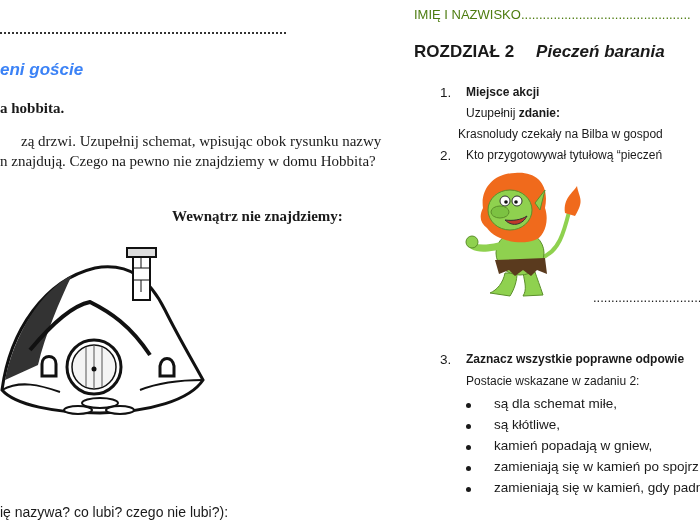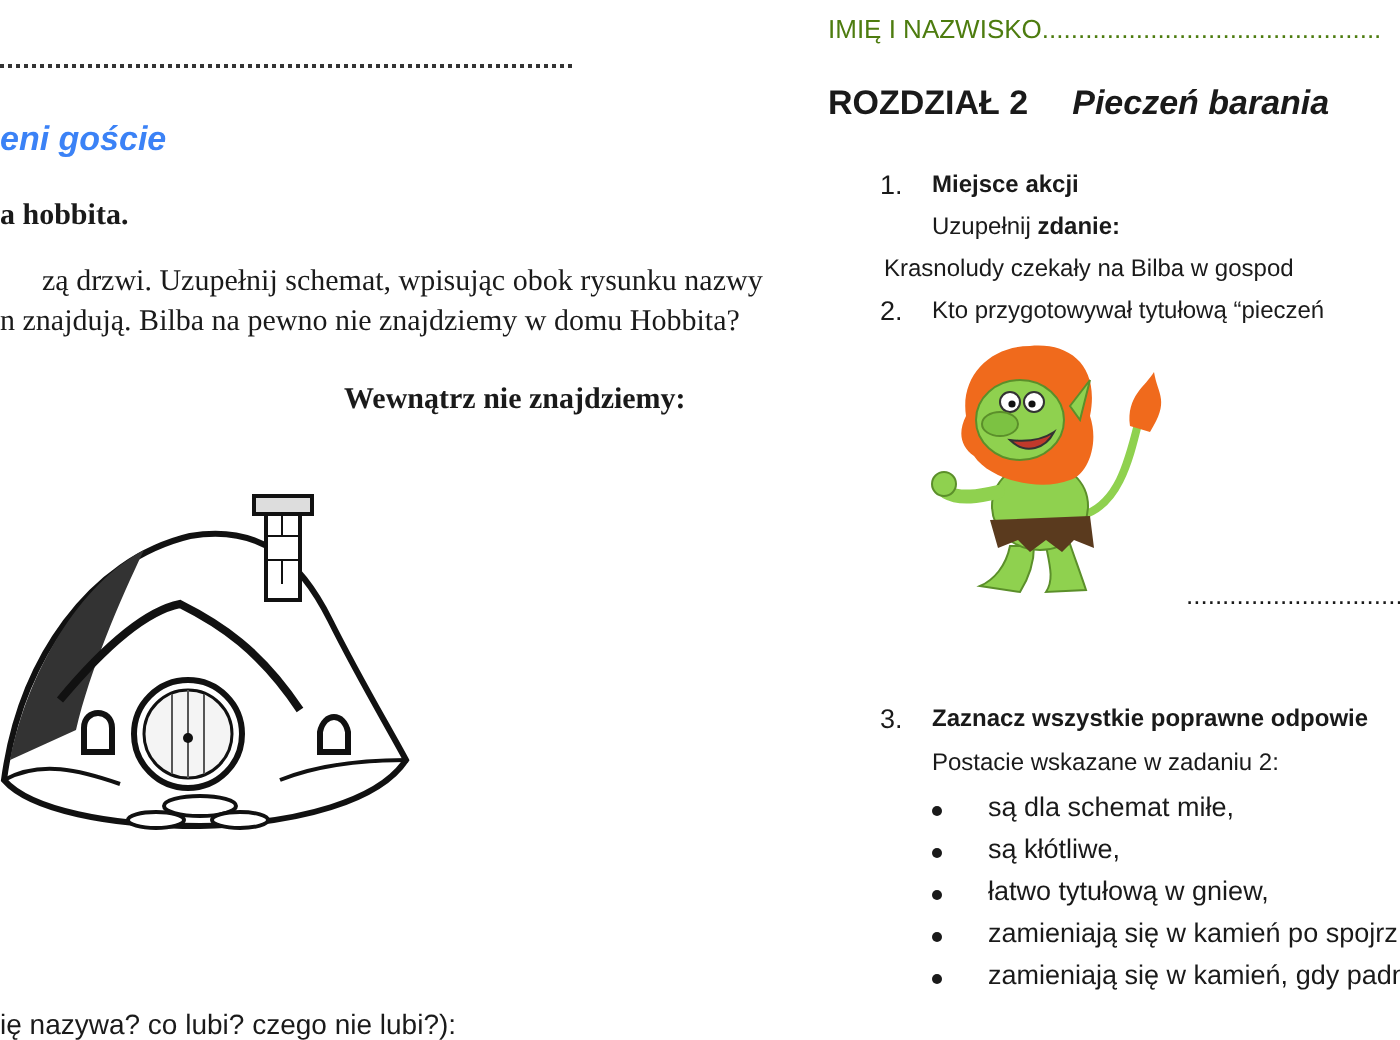--- a/index.html
+++ b/index.html
@@ -28,22 +28,22 @@
     .bullet .txt { position: absolute; left: 28px; top: 0; white-space: nowrap; }
   </style>
 </head>
 <body>
 
 <div>
   <div class="abs dots" style="left:0; top:32px; width:286px;"></div>
   <div class="abs l-title" style="left:0; top:60px;">eni goście</div>
   <div class="abs l-sub serif" style="left:0; top:100px;">a hobbita.</div>
   <div class="abs l-body serif" style="left:0; top:131px;padding-left:21px;">zą drzwi. Uzupełnij schemat, wpisując obok rysunku nazwy</div>
-  <div class="abs l-body serif" style="left:0; top:151px;">n znajdują. Bilba na pewno nie znajdziemy w domu Hobbita?</div>
-  <div class="abs l-head serif" style="left:172px; top:192px;">Wewnątrz nie znajdziemy:</div>
+  <div class="abs l-body serif" style="left:0; top:151px;">n znajdują. Czego na pewno nie znajdziemy w domu Hobbita?</div>
+  <div class="abs l-head serif" style="left:172px; top:208px;">Wewnątrz nie znajdziemy:</div>
 
   <div class="abs" style="left:0; top:240px; width:210px; height:175px;">
     <svg width="210" height="175" viewBox="0 0 210 175">
 
       <path d="M2,150 C10,90 45,40 95,28 C130,22 150,40 165,70 C180,100 195,125 203,140 C190,160 150,172 100,173 C55,173 15,165 2,150 Z" fill="#fff" stroke="#111" stroke-width="3"></path>
 
       <path d="M5,140 C14,95 40,52 72,35 C60,60 45,95 38,125 Z" fill="#333"></path>
 
       <path d="M30,110 C55,80 75,65 90,62 C110,72 130,85 150,115" fill="none" stroke="#111" stroke-width="4"></path>
 
@@ -82,21 +82,21 @@
   </div>
   <div class="abs r-chapter" style="left:414px; top:42px;">
     <span>ROZDZIAŁ 2</span><span class="title">Pieczeń barania</span>
   </div>
 
   <div class="abs r-num" style="left:440px; top:85px;">1.</div>
   <div class="abs r-text" style="left:466px; top:85px; font-weight:bold;">Miejsce akcji</div>
   <div class="abs r-text" style="left:466px; top:106px;">
     <span>Uzupełnij </span><b>zdanie:</b>
   </div>
-  <div class="abs r-text" style="left:442px; top:127px;">Krasnoludy czekały na Bilba w gospod</div>
+  <div class="abs r-text" style="left:458px; top:127px;">Krasnoludy czekały na Bilba w gospod</div>
 
   <div class="abs r-num" style="left:440px; top:148px;">2.</div>
   <div class="abs r-text" style="left:466px; top:148px;">Kto przygotowywał tytułową “pieczeń</div>
 
   <div class="abs" style="left:465px; top:168px; width:125px; height:132px;">
     <svg width="125" height="132" viewBox="0 0 125 132">
 
       <path d="M75,90 C95,85 100,60 105,40" fill="none" stroke="#8fd14f" stroke-width="4"></path>
       <path d="M100,45 C98,30 108,25 112,18 C114,30 120,32 110,48 Z" fill="#f06a1c"></path>
 
@@ -135,21 +135,21 @@
   <div class="abs bullet" style="left:466px; top:396px; width:234px; height:20px;">
     <span class="dot"></span>
     <span class="txt">są dla schemat miłe,</span>
   </div>
   <div class="abs bullet" style="left:466px; top:417px; width:234px; height:20px;">
     <span class="dot"></span>
     <span class="txt">są kłótliwe,</span>
   </div>
   <div class="abs bullet" style="left:466px; top:438px; width:234px; height:20px;">
     <span class="dot"></span>
-    <span class="txt">łatwo tytułową w gniew,</span>
+    <span class="txt">kamień popadają w gniew,</span>
   </div>
   <div class="abs bullet" style="left:466px; top:459px; width:234px; height:20px;">
     <span class="dot"></span>
     <span class="txt">zamieniają się w kamień po spojrz</span>
   </div>
   <div class="abs bullet" style="left:466px; top:480px; width:234px; height:20px;">
     <span class="dot"></span>
     <span class="txt">zamieniają się w kamień, gdy padn</span>
   </div>
   <div class="abs bullet" style="left:466px; top:501px; width:234px; height:20px;margin-top:45px;">

